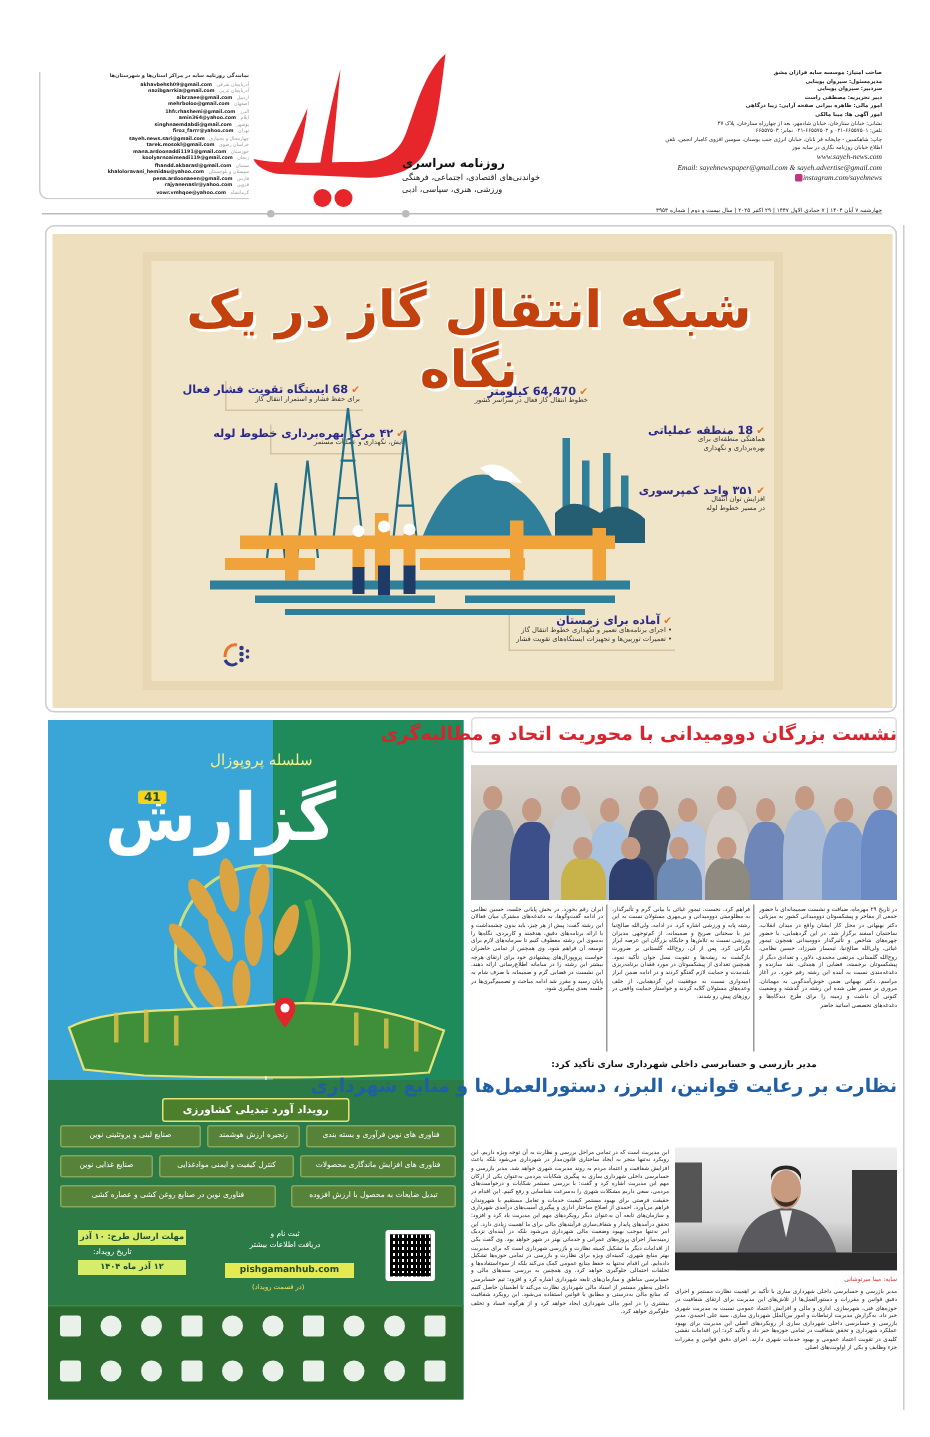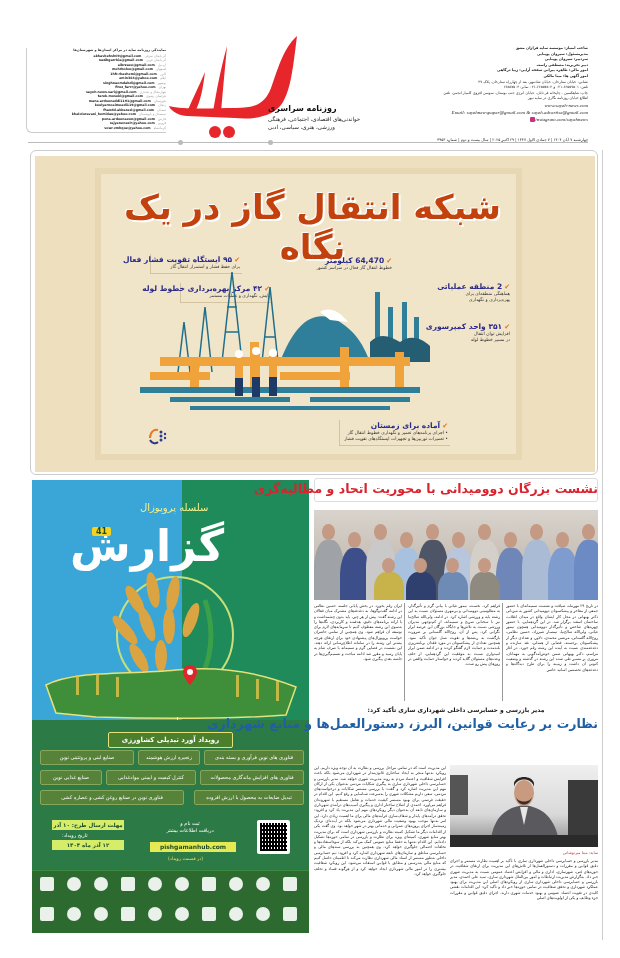--- a/index.html
+++ b/index.html
@@ -186,38 +186,38 @@
 <div class="info-frame"></div>
 <div class="info-box"></div>
 <div class="info-inner"></div>
 <div class="info-title">شبکه انتقال گاز در یک نگاه</div>
 
 <div class="stat" style="right:228px;top:256px">
   <div class="h"><span class="chk">✔</span><span>64,470 کیلومتر</span></div>
   <div class="d">خطوط انتقال گاز فعال در سراسر کشور</div>
 </div>
 <div class="stat" style="right:110px;top:282px">
-  <div class="h"><span class="chk">✔</span><span>2 منطقه عملیاتی</span></div>
+  <div class="h"><span class="chk">✔</span><span>18 منطقه عملیاتی</span></div>
   <div class="d">هماهنگی منطقه‌ای برای</div>
   <div class="d">بهره‌برداری و نگهداری</div>
 </div>
 <div class="stat" style="right:110px;top:322px">
   <div class="h"><span class="chk">✔</span><span>۳۵۱ واحد کمپرسوری</span></div>
   <div class="d">افزایش توان انتقال</div>
   <div class="d">در مسیر خطوط لوله</div>
 </div>
 <div class="stat boxed" style="left:150px;top:254px;width:92px">
-  <div class="h"><span class="chk">✔</span><span>۹۵ ایستگاه تقویت فشار فعال</span></div>
+  <div class="h"><span class="chk">✔</span><span>68 ایستگاه تقویت فشار فعال</span></div>
   <div class="d">برای حفظ فشار و استمرار انتقال گاز</div>
 </div>
 <div class="stat boxed" style="left:180px;top:283px;width:92px">
   <div class="h"><span class="chk">✔</span><span>۴۲ مرکز بهره‌برداری خطوط لوله</span></div>
   <div class="d">پایش، نگهداری و عملیات مستمر</div>
 </div>
-<div class="stat boxed" style="right:170px;top:420px">
+<div class="stat boxed" style="right:170px;top:408px">
   <div class="h"><span class="chk">✔</span><span>آماده برای زمستان</span></div>
   <div class="d">• اجرای برنامه‌های تعمیر و نگهداری خطوط انتقال گاز</div>
   <div class="d">• تعمیرات توربین‌ها و تجهیزات ایستگاه‌های تقویت فشار</div>
 </div>
 
 <svg class="scene" viewBox="0 0 300 150">
 
   <g stroke="#1f6f8b" stroke-width="1.5" fill="none">
     <path d="M102 10 L92 100 M102 10 L112 100 M95 70 L109 70 M97 45 L107 45"></path>
     <path d="M140 25 L132 100 M140 25 L148 100 M134 75 L146 75"></path>

